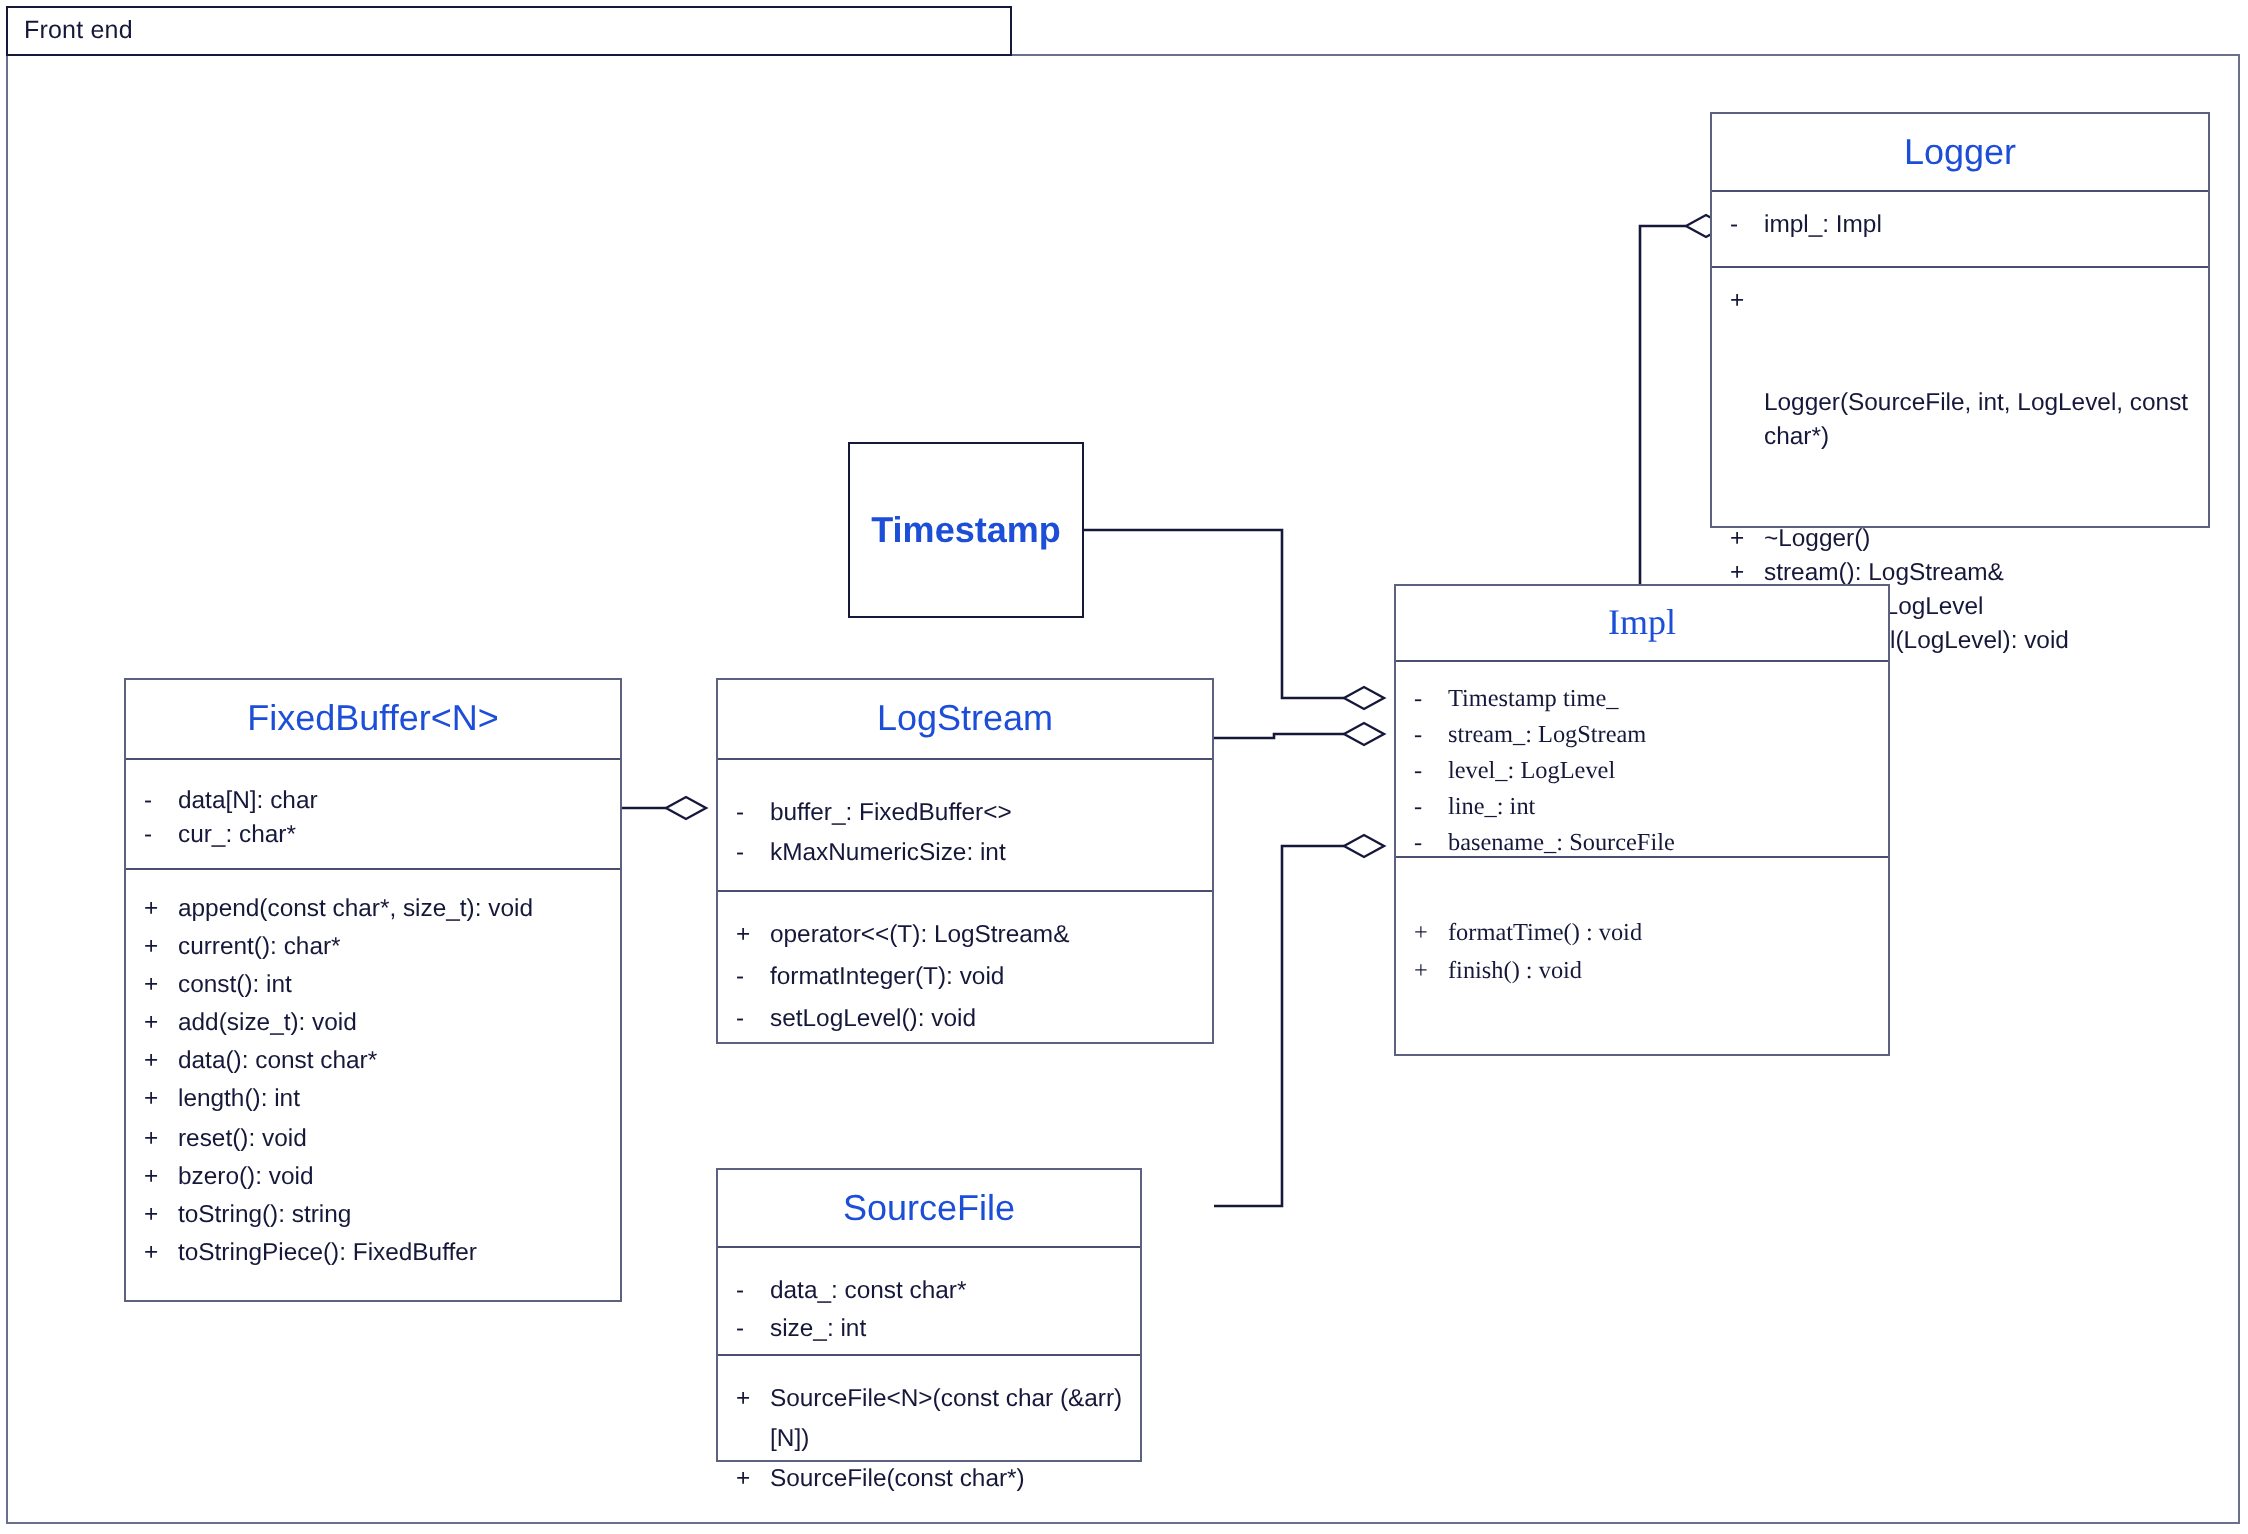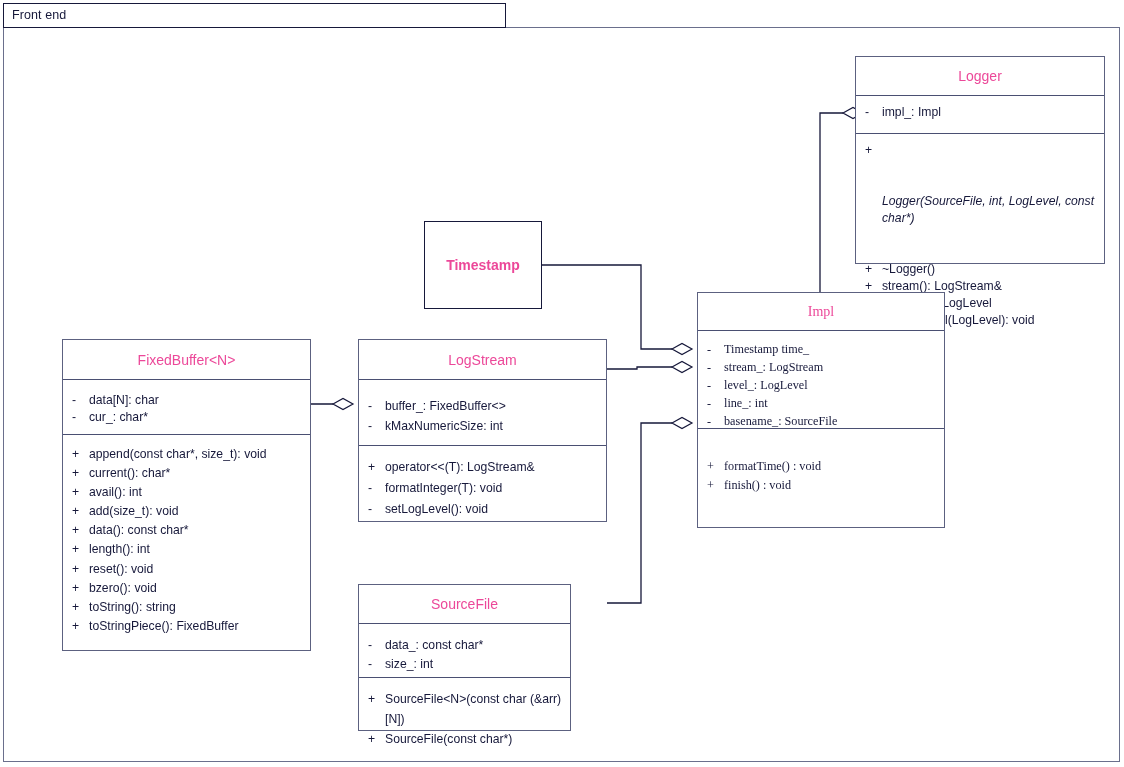--- a/index.html
+++ b/index.html
@@ -60,22 +60,22 @@
     z-index: 3;
   }
   .uml .sec {
     box-sizing: border-box;
   }
   .uml .sec + .sec {
     border-top: 1.6px solid #4a4f72;
   }
   .uml .title {
     text-align: center;
-    font-size: 14px;
-    color: #ec4899;
+    font-size: 18px;
+    color: #1d4ed8;
     display: flex;
     align-items: center;
     justify-content: center;
   }
   .memlist {
     list-style: none;
     margin: 0;
     padding: 0;
   }
   .memlist li {
@@ -111,21 +111,20 @@
     position: absolute;
     left: 0;
     top: 0;
     width: 20px;
   }
   .memlist li.wrapline .sig {
     display: block;
     margin-left: -20px;
     padding-left: 20px;
     text-indent: 0;
-    font-style: italic;
   }
 
   
   #wires {
     position: absolute;
     left: 0;
     top: 0;
     width: 1124px;
     height: 767px;
     z-index: 2;
@@ -279,21 +278,21 @@
         <li style="line-height:19.1px;">
           <span class="vis">+</span>
           <span class="sig">append(const char*, size_t): void</span>
         </li>
         <li style="line-height:19.1px;">
           <span class="vis">+</span>
           <span class="sig">current(): char*</span>
         </li>
         <li style="line-height:19.1px;">
           <span class="vis">+</span>
-          <span class="sig">avail(): int</span>
+          <span class="sig">const(): int</span>
         </li>
         <li style="line-height:19.1px;">
           <span class="vis">+</span>
           <span class="sig">add(size_t): void</span>
         </li>
         <li style="line-height:19.1px;">
           <span class="vis">+</span>
           <span class="sig">data(): const char*</span>
         </li>
         <li style="line-height:19.1px;">

